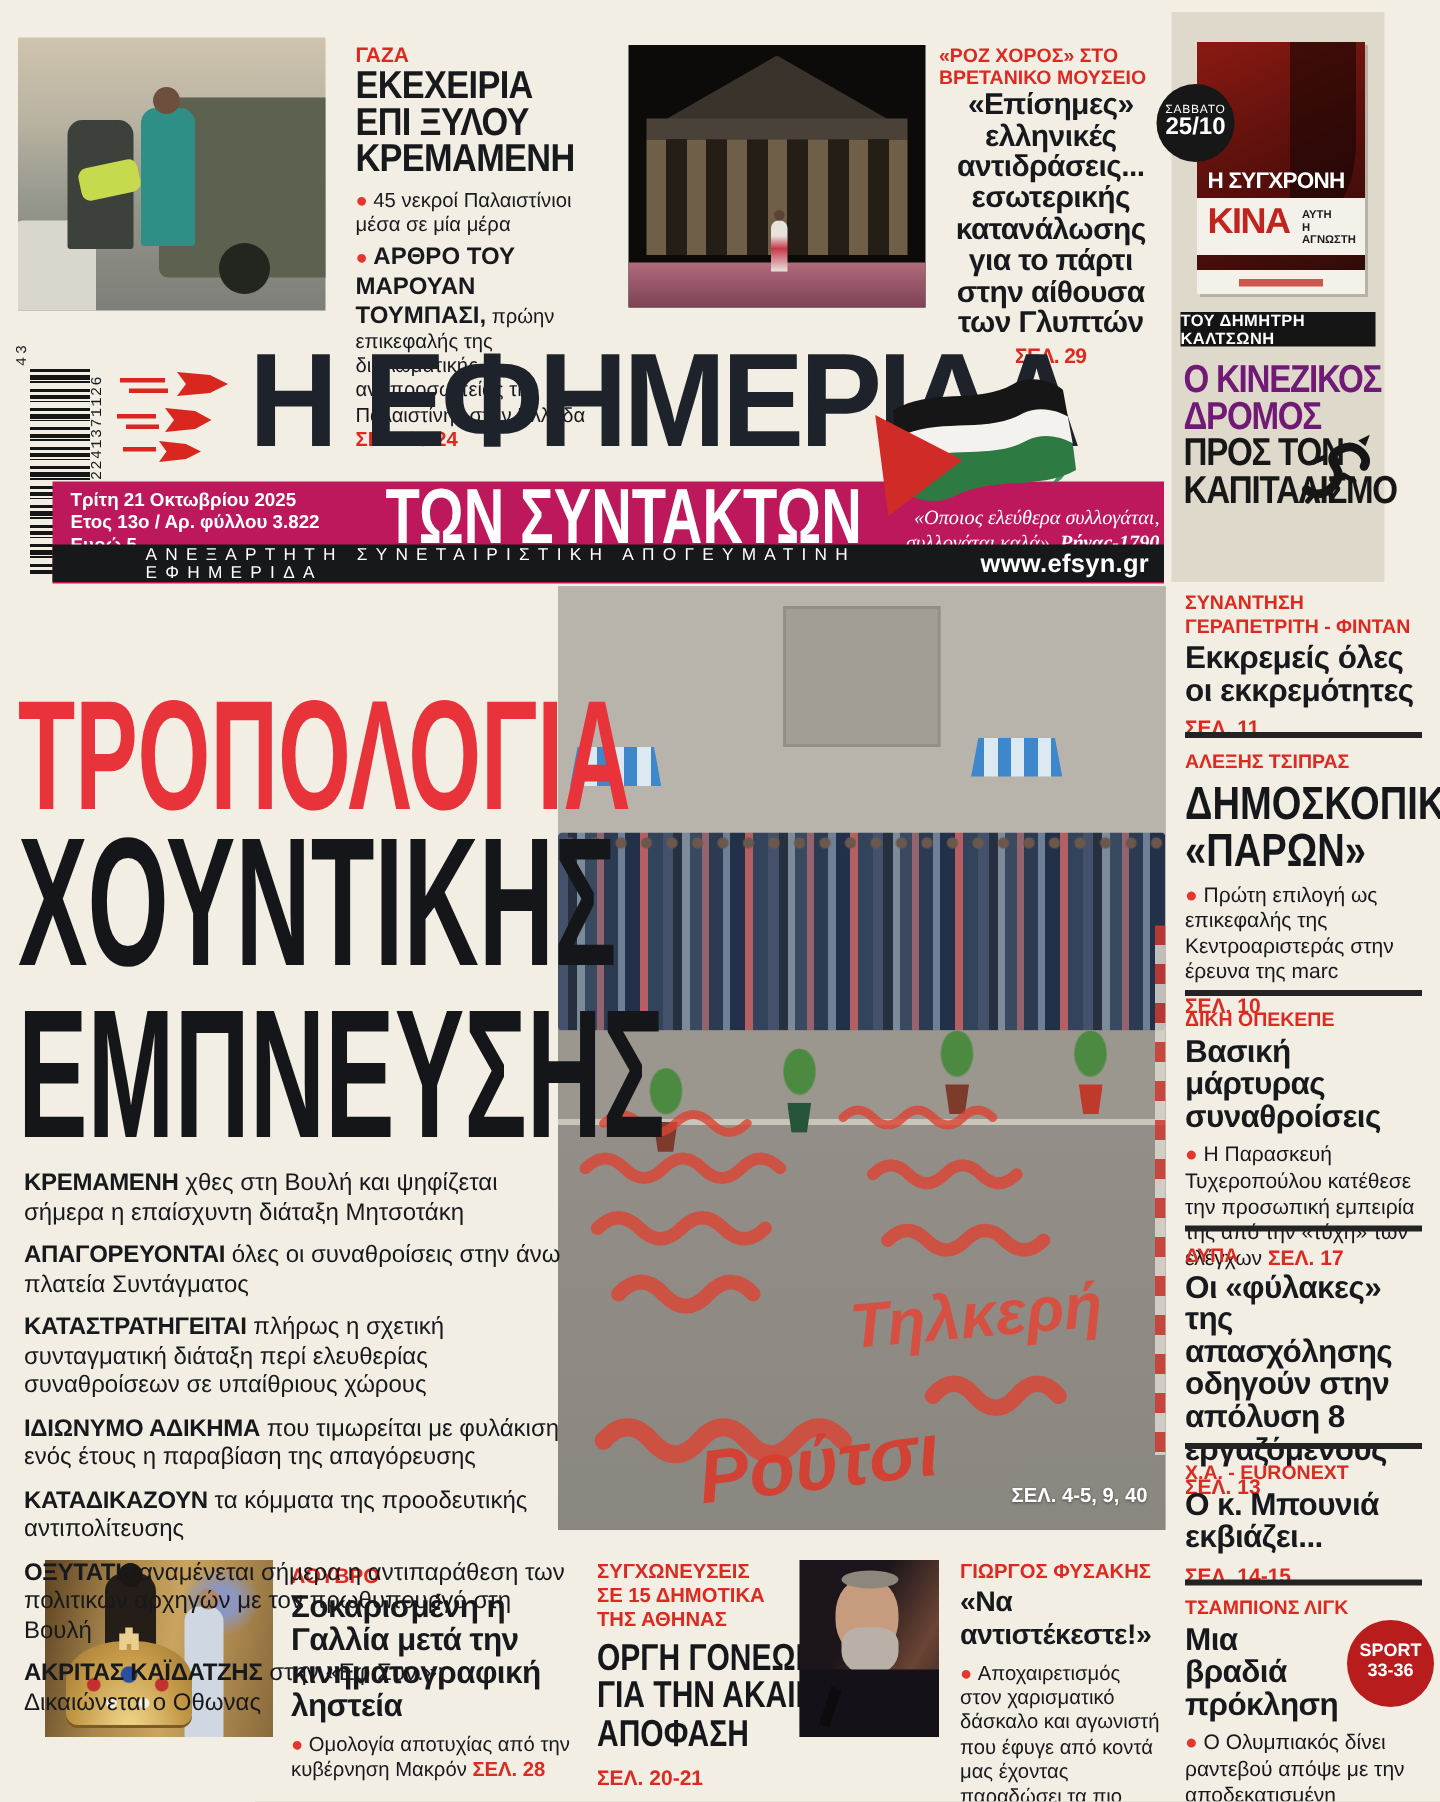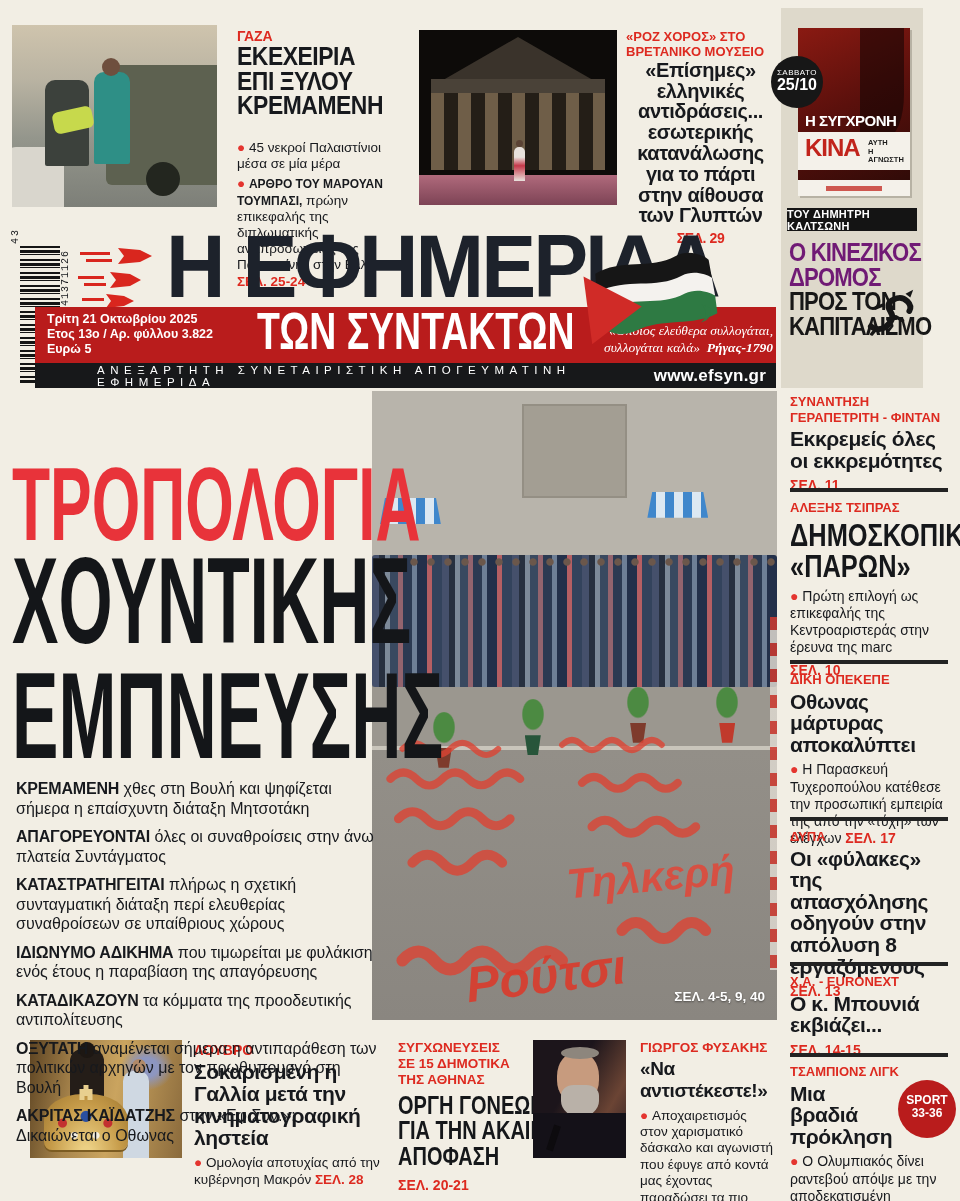--- a/index.html
+++ b/index.html
@@ -23,21 +23,21 @@
   .gz-truck{position:absolute;right:-8px;top:22%;width:58%;height:66%;background:#5d6150;border-radius:6px;}
   .gz-wheel{position:absolute;right:18%;bottom:6%;width:34px;height:34px;border-radius:50%;background:#23261f;}
   .gz-teal{position:absolute;left:40%;top:26%;width:36px;height:92px;background:#2e8f86;border-radius:10px 10px 2px 2px;}
   .gz-head{position:absolute;left:44%;top:18%;width:18px;height:18px;border-radius:50%;background:#6e4f3e;}
   .gz-carry{position:absolute;left:16%;top:30%;width:44px;height:86px;background:#3c413c;border-radius:10px 10px 2px 2px;}
   .gz-vest{position:absolute;left:20%;top:46%;width:40px;height:22px;background:#c7d94c;border-radius:6px;transform:rotate(-12deg);}
   .gz-car{position:absolute;left:-6px;bottom:-4px;width:58px;height:64px;background:#d9d6cd;border-radius:10px 14px 0 0;}
 
   .gaza-text{left:237px;top:28px;width:158px;}
   .gaza-text .t{font-weight:bold;font-size:26px;line-height:.95;letter-spacing:-.5px;}
-  .top-bullets{font-size:13.5px;line-height:1.2;margin-top:22px;}
+  .top-bullets{font-size:13.5px;line-height:1.2;margin-top:8px;}
   .top-bullets p{margin:0 0 4px 0;}
 
   .museum-photo{left:419px;top:30px;width:198px;height:175px;background:#0d0b09;}
   .mu-ped{position:absolute;left:10%;top:4%;width:80%;height:26%;background:#3a332b;
     clip-path:polygon(0 100%,50% 0,100% 100%);}
   .mu-frieze{position:absolute;left:6%;top:28%;width:88%;height:8%;background:#4a4238;}
   .mu-cols{position:absolute;left:6%;top:36%;width:88%;height:44%;
     background:repeating-linear-gradient(90deg,#6f5e48 0 13px,#241e17 13px 27px);}
   .mu-glow{position:absolute;left:20%;top:20%;width:60%;height:55%;
     background:radial-gradient(ellipse at 50% 40%,rgba(255,214,150,.30),rgba(0,0,0,0) 70%);}
@@ -76,21 +76,21 @@
   
   .corner-num{left:10px;top:228px;font-size:10px;font-family:"Liberation Mono",monospace;
     writing-mode:vertical-rl;transform:rotate(180deg);letter-spacing:2px;}
   .barcode{left:20px;top:246px;width:40px;height:138px;
     background:repeating-linear-gradient(180deg,#151515 0 2px,rgba(0,0,0,0) 2px 4px,#151515 4px 7px,rgba(0,0,0,0) 7px 8px,#151515 8px 9px,rgba(0,0,0,0) 9px 13px);}
   .barcode-num{left:60px;top:250px;font-size:10px;font-family:"Liberation Mono",monospace;
     writing-mode:vertical-rl;transform:rotate(180deg);letter-spacing:1px;}
   .pens{left:78px;top:240px;width:96px;height:72px;}
   .mast-title{left:166px;top:222px;font-weight:bold;font-size:84px;line-height:1;color:#1d222b;
     letter-spacing:-3px;transform:scale(.98,1.06);transform-origin:0 0;z-index:2;}
-  .redbar{left:35px;top:307px;width:741px;height:68px;background:#b91c1c;z-index:1;}
+  .redbar{left:35px;top:321px;width:741px;height:68px;background:#be185d;z-index:1;}
   .dateline{position:absolute;left:12px;top:5px;color:#fff;font-weight:bold;font-size:12.5px;line-height:1.18;}
   .mast2{position:absolute;left:222px;top:-6px;color:#fff;font-weight:bold;font-size:52px;}
   .slogan{position:absolute;left:420px;top:16px;width:318px;color:#fff;text-align:right;
     font-family:"Liberation Serif",serif;font-style:italic;font-size:13.5px;line-height:1.25;}
   .slogan b{font-style:italic;}
   .flag{left:575px;top:248px;width:150px;height:96px;z-index:3;}
   .blackbar{left:35px;top:363px;width:741px;height:25px;background:#17181a;color:#fff;
     display:flex;align-items:center;justify-content:space-between;padding:0 10px 0 62px;box-sizing:border-box;z-index:2;}
   .strap{font-size:11.5px;letter-spacing:5.5px;}
   .site{font-weight:bold;font-size:17px;letter-spacing:.2px;}
@@ -206,21 +206,21 @@
 
   <div class="abs gaza-text">
     <div class="kick" style="font-size:14px">ΓΑΖΑ</div>
     <div class="t">
       <span class="cx" style="transform:scaleX(.88)">ΕΚΕΧΕΙΡΙΑ</span><br>
       <span class="cx" style="transform:scaleX(.88)">ΕΠΙ ΞΥΛΟΥ</span><br>
       <span class="cx" style="transform:scaleX(.88)">ΚΡΕΜΑΜΕΝΗ</span>
     </div>
     <div class="top-bullets">
       <p><span class="dot">● </span><span>45 νεκροί Παλαιστίνιοι μέσα σε μία μέρα</span></p>
-      <p><span class="dot">● </span><b style="font-size:12px">ΑΡΘΡΟ ΤΟΥ ΜΑΡΟΥΑΝ ΤΟΥΜΠΑΣΙ,</b>
+      <p><span class="dot">● </span><b style="font-size:16px">ΑΡΘΡΟ ΤΟΥ ΜΑΡΟΥΑΝ ΤΟΥΜΠΑΣΙ,</b>
          <span>πρώην επικεφαλής της διπλωματικής αντιπροσωπείας της Παλαιστίνης στην Ελλάδα</span>
          <span class="pg">ΣΕΛ. 25-24</span></p>
     </div>
   </div>
 
   <div class="photo museum-photo">
     <div class="mu-glow"></div>
     <div class="mu-ped"></div>
     <div class="mu-frieze"></div>
     <div class="mu-cols"></div>
@@ -391,21 +391,21 @@
     <div class="bl">
       <span class="dot">● </span>
       <span>Πρώτη επιλογή ως επικεφαλής της Κεντροαριστεράς στην έρευνα της marc</span>
     </div>
     <span class="p pg">ΣΕΛ. 10</span>
   </div>
   <div class="sep" style="top:660px"></div>
 
   <div class="sb" style="top:672px">
     <span class="k kick">ΔΙΚΗ ΟΠΕΚΕΠΕ</span>
-    <div class="t">Οθωνας μάρτυρας αποκαλύπτει</div>
+    <div class="t">Βασική μάρτυρας συναθροίσεις</div>
     <div class="bl">
       <span class="dot">● </span>
       <span>Η Παρασκευή Τυχεροπούλου κατέθεσε την προσωπική εμπειρία της από την «τύχη» των ελέγχων</span>
       <span class="pg">ΣΕΛ. 17</span>
     </div>
   </div>
   <div class="sep" style="top:817px"></div>
 
   <div class="sb" style="top:829px">
     <span class="k kick">ΔΥΠΑ</span>

